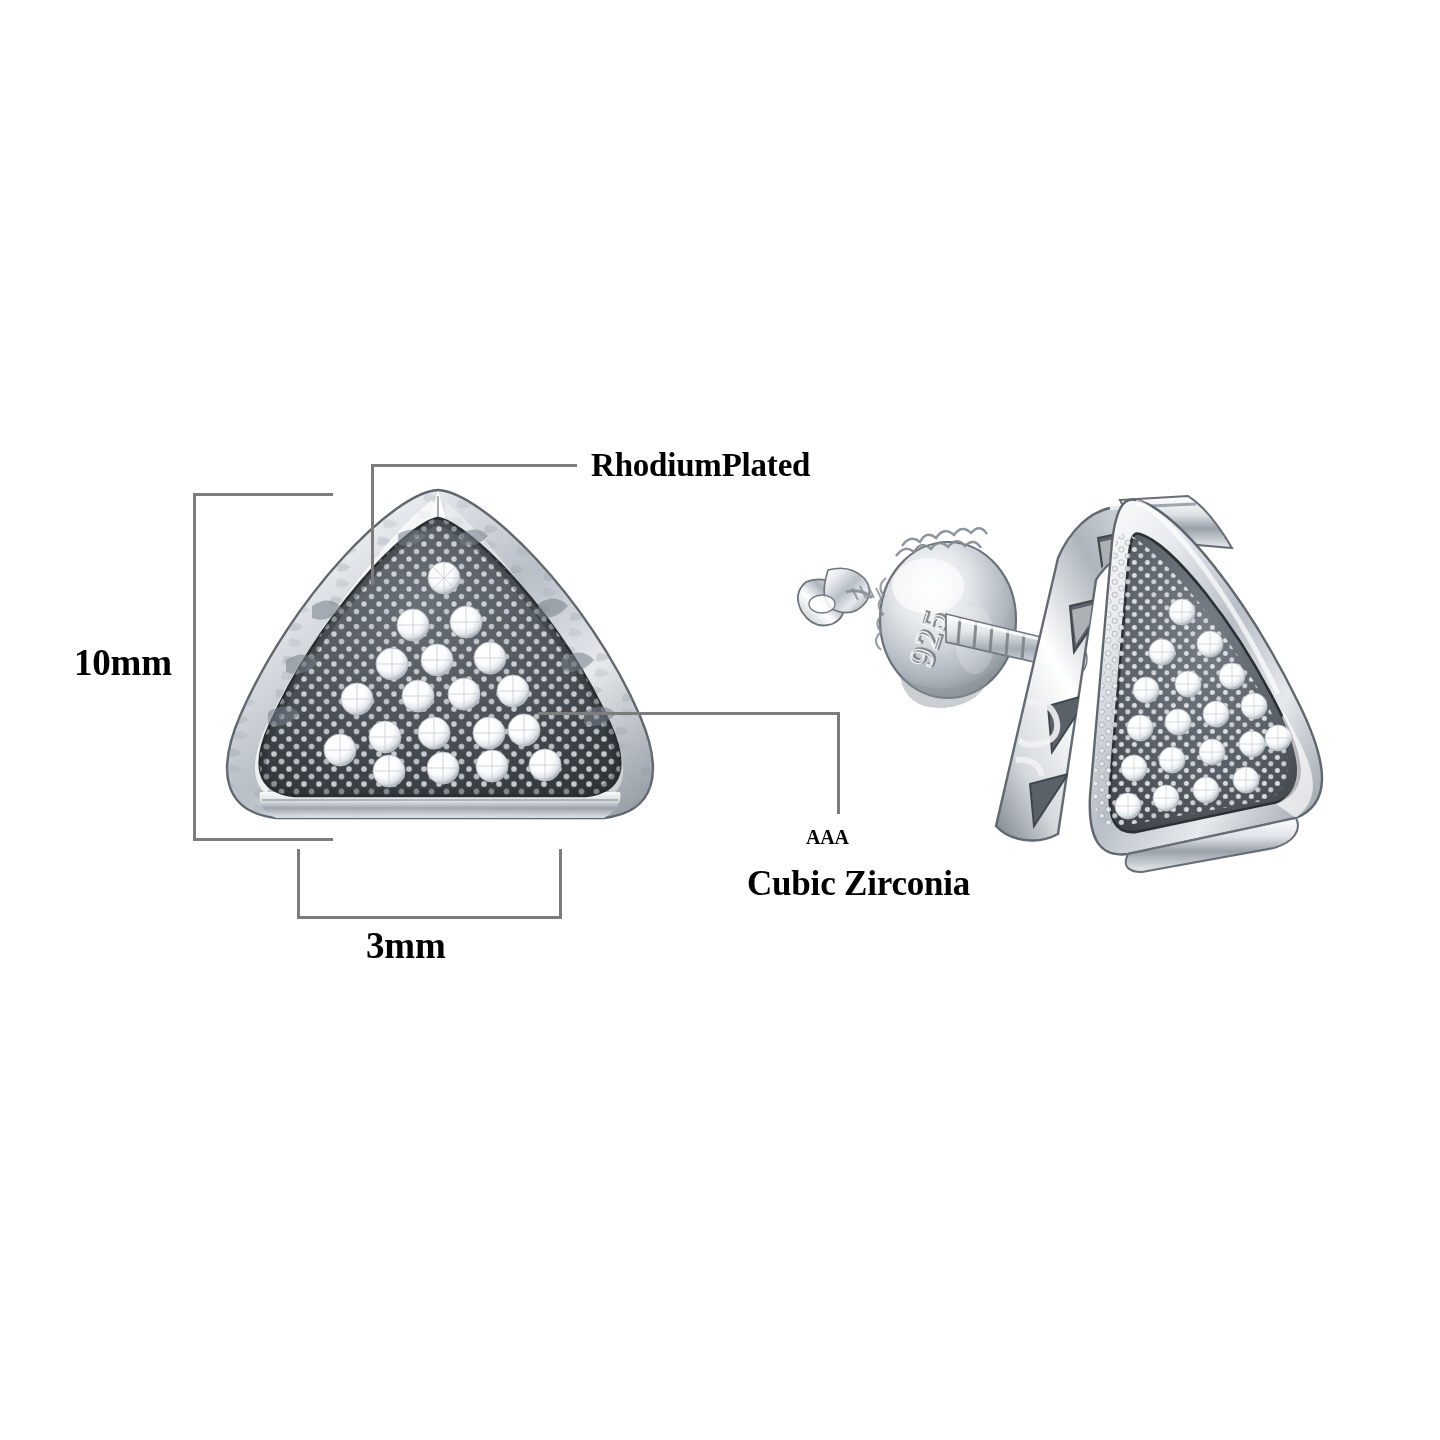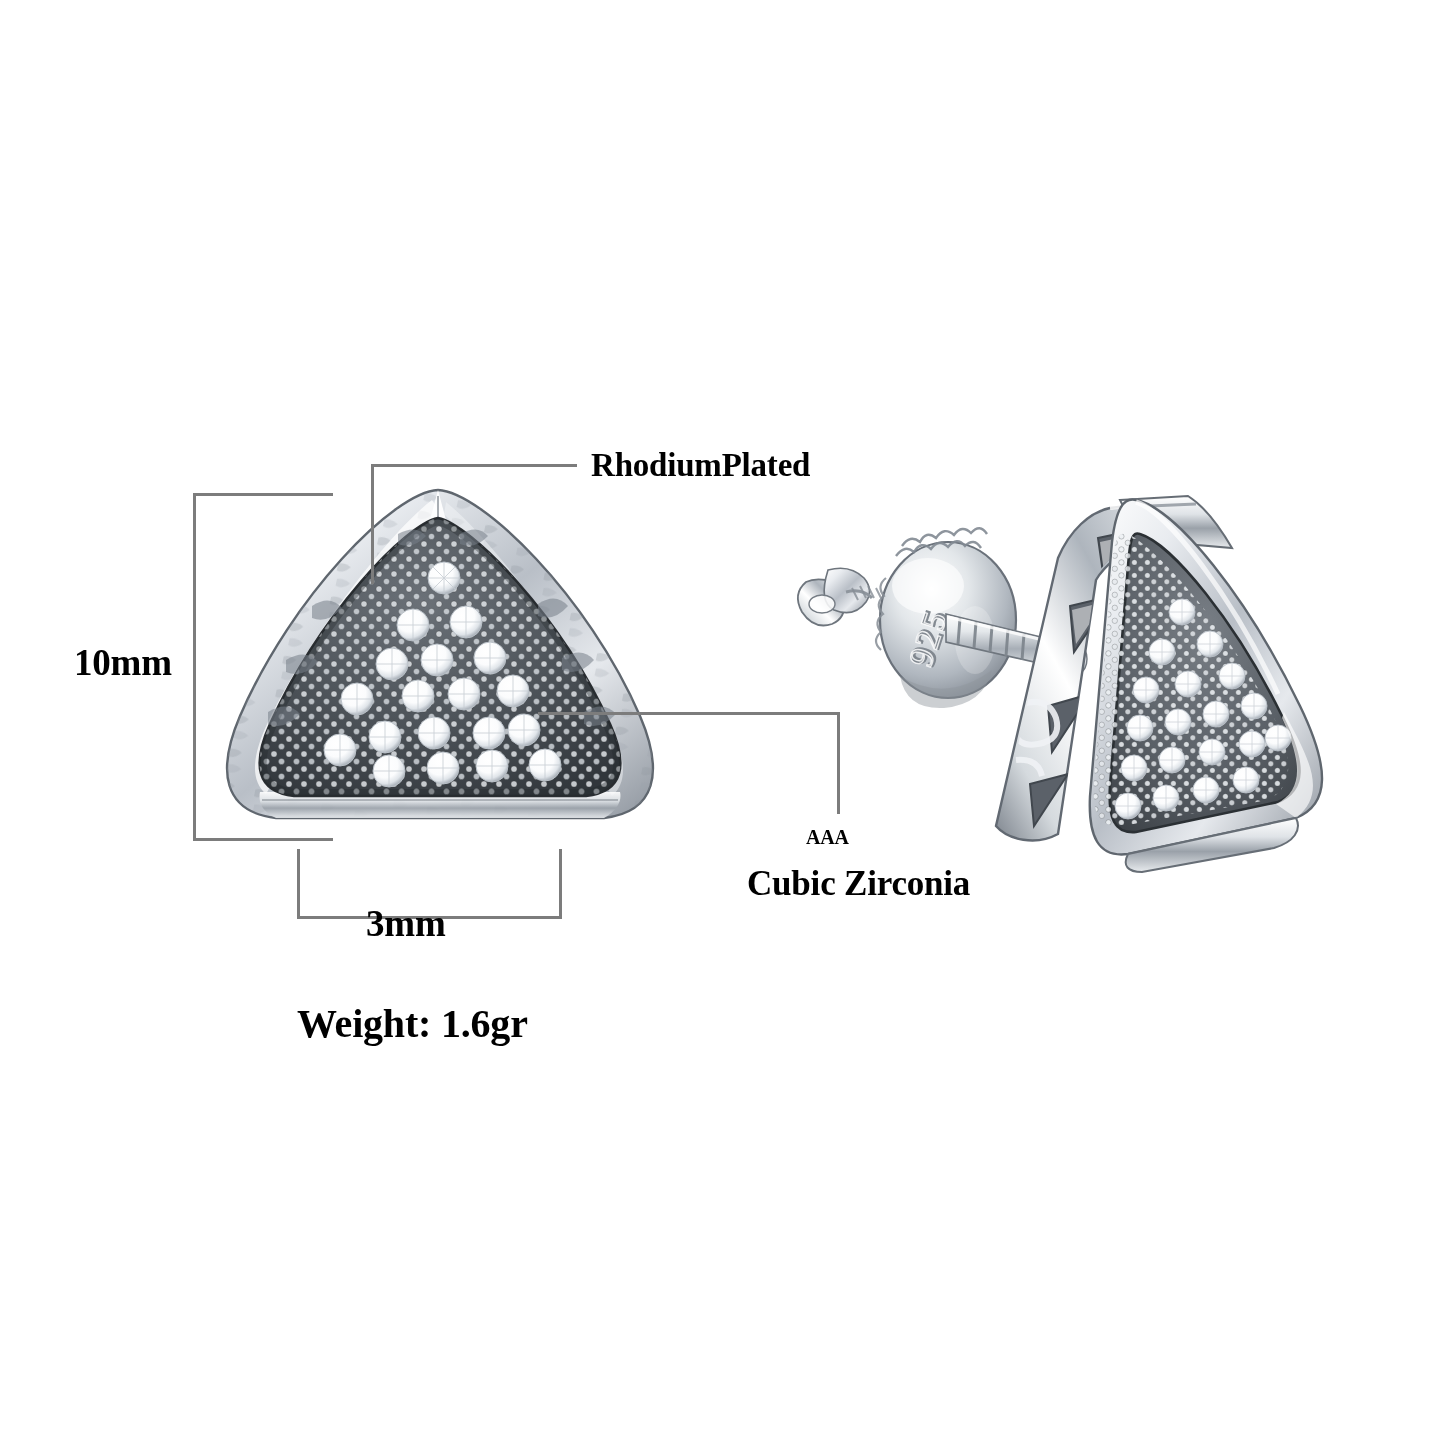--- a/index.html
+++ b/index.html
@@ -23,21 +23,21 @@
     font-weight: bold;
     color: #000000;
     white-space: nowrap;
     line-height: 1.12;
     letter-spacing: -0.2px;
   }
   #label-rhodium { left: 591px; top: 447px; font-size: 33px; }
   #label-aaa     { left: 806px; top: 826px; font-size: 20px; }
   #label-cz      { left: 747px; top: 864px; font-size: 35px; }
   #label-height  { left: 50px;  top: 642px; font-size: 37px; margin-left: 24px; }
-  #label-width   { left: 366px; top: 903px; font-size: 37px; }
+  #label-width   { left: 366px; top: 925px; font-size: 37px; }
   #label-weight  { left: 297px; top: 1002px; font-size: 40px; }
 
   .rule {
     position: absolute;
     background: #7c7c7c;
   }
   .rule.h { height: 3px; }
   .rule.v { width: 3px; }
 
   svg.art {
@@ -421,15 +421,14 @@
   <div class="annotation-label" id="label-rhodium">RhodiumPlated</div>
 
   <div class="annotation-label" id="label-aaa">AAA</div>
 
   <div class="annotation-label" id="label-cz">Cubic Zirconia</div>
 
   <div class="annotation-label" id="label-height">10mm</div>
 
   <div class="annotation-label" id="label-width">3mm</div>
 
-  <div class="annotation-label" id="label-weight">Weight: 1.6gr</div>
 
 </div>
 
 </body></html>

